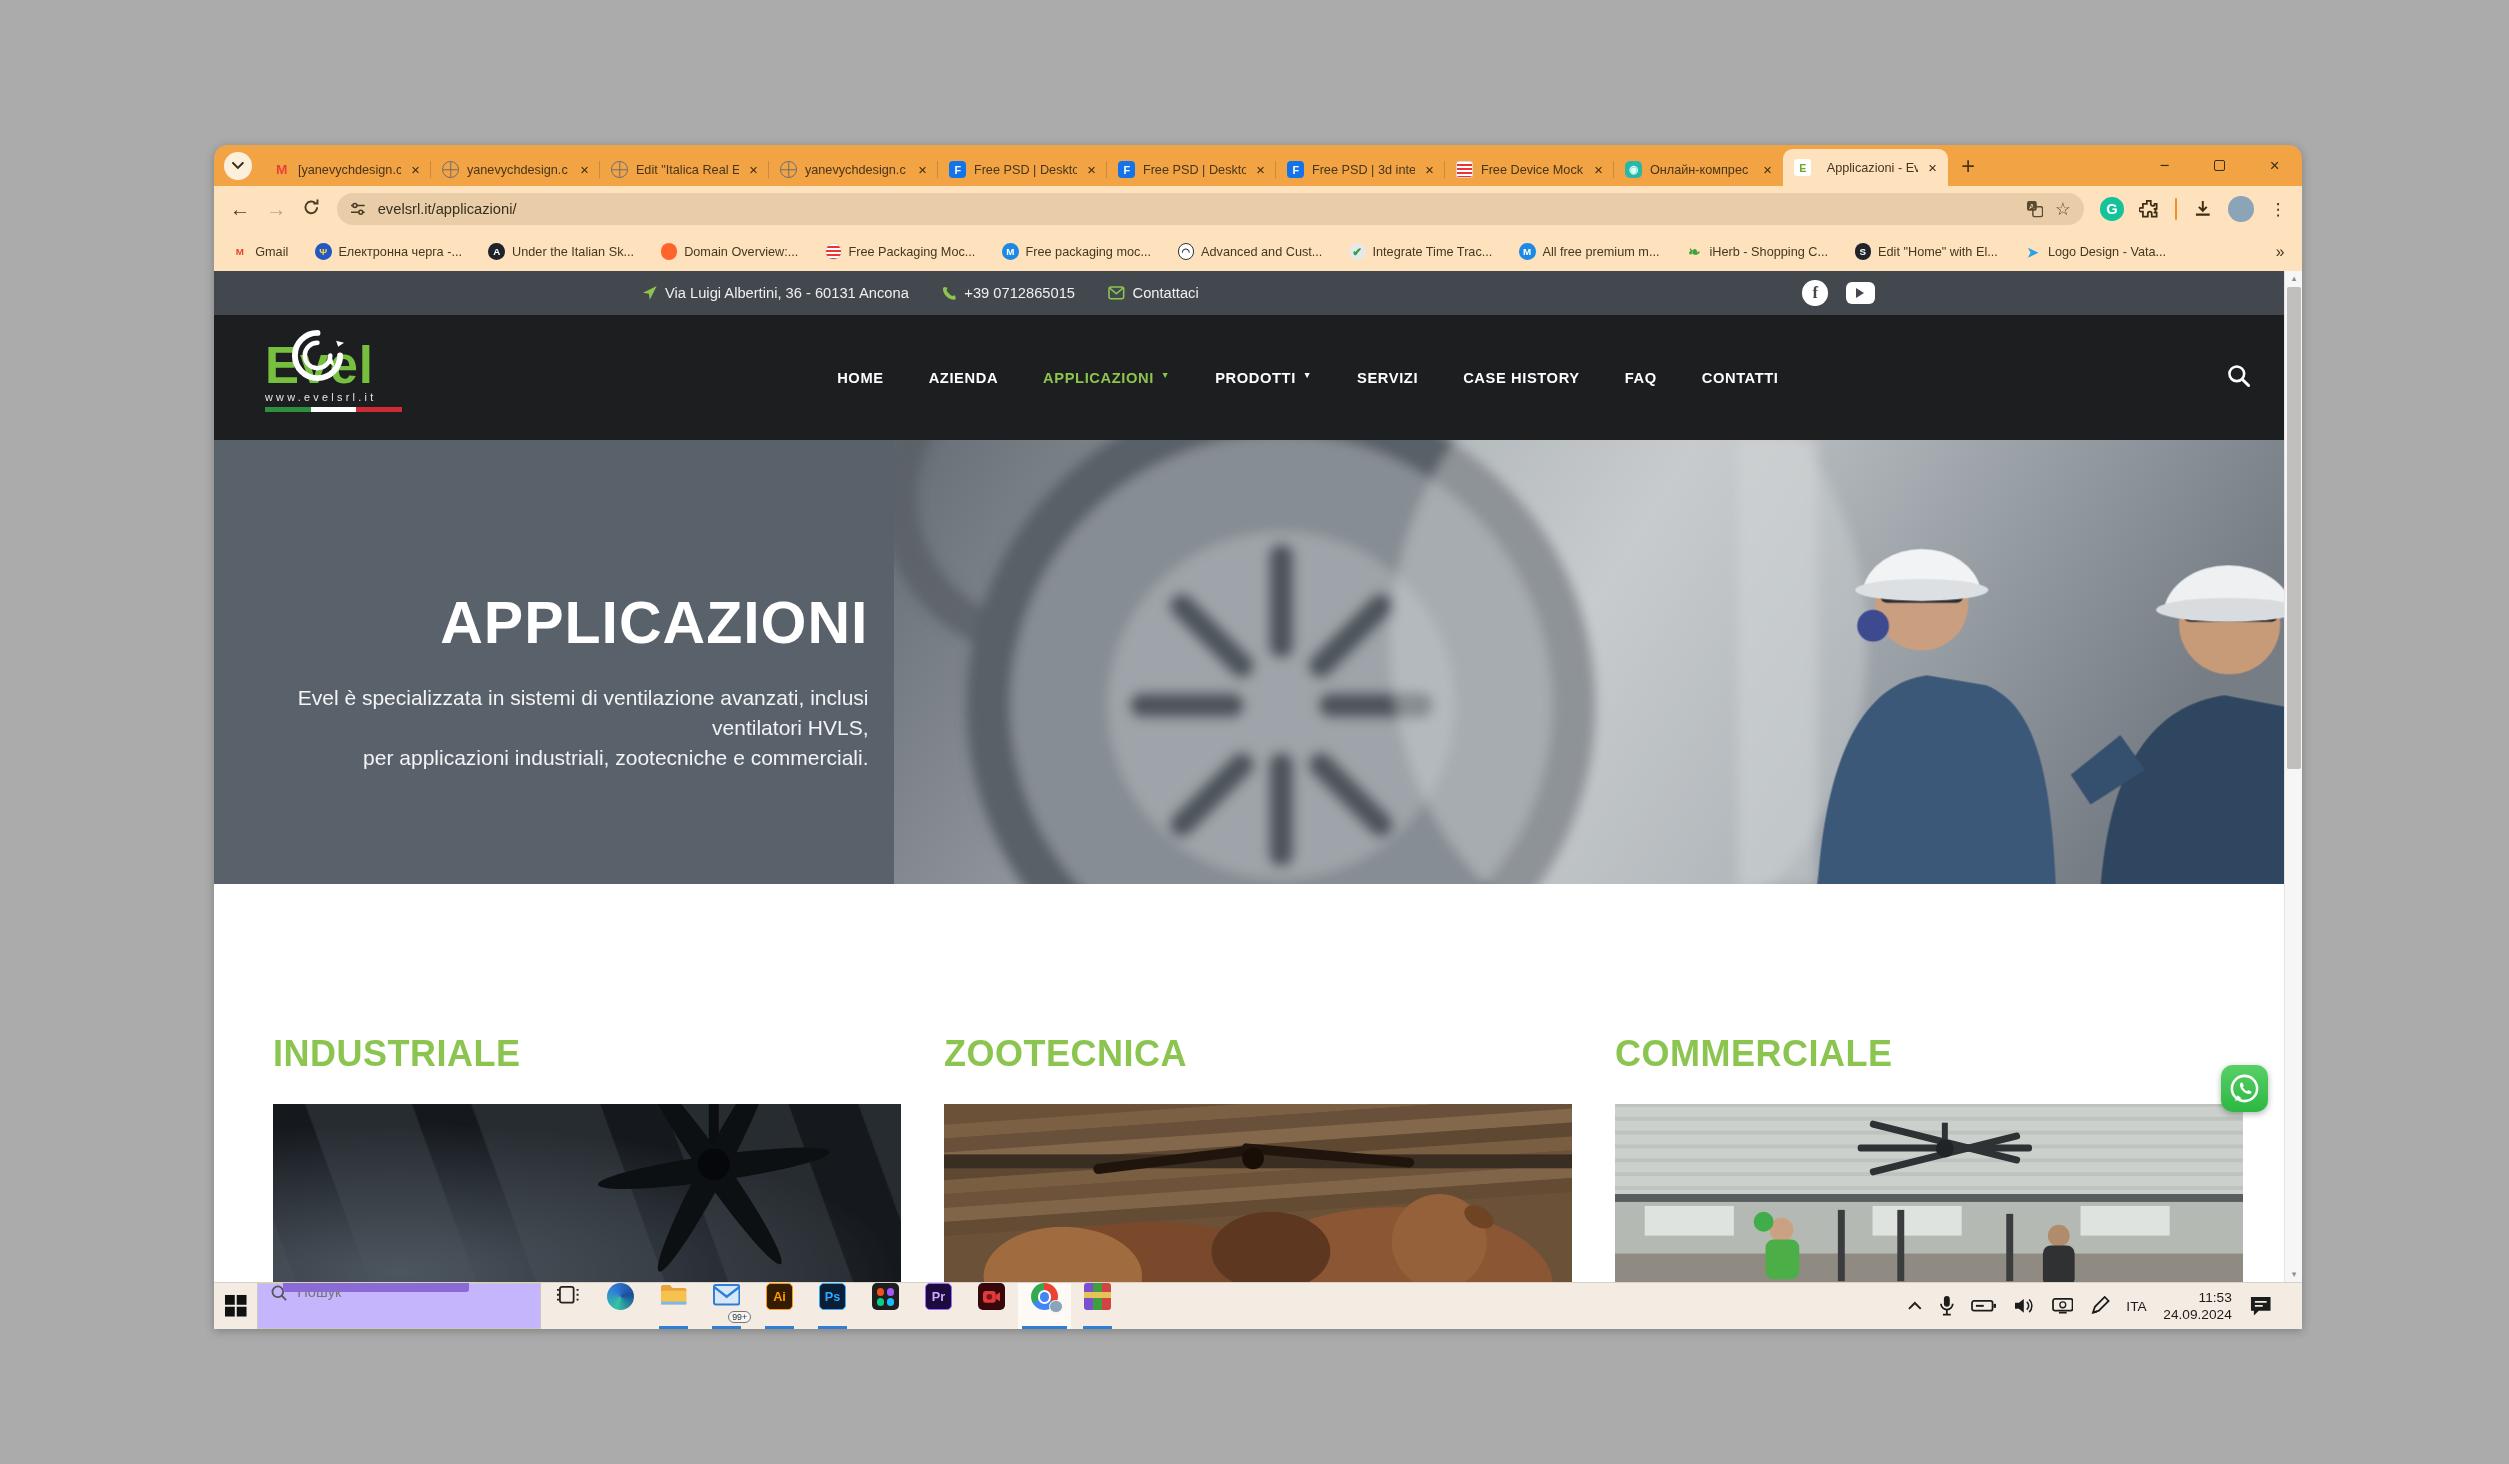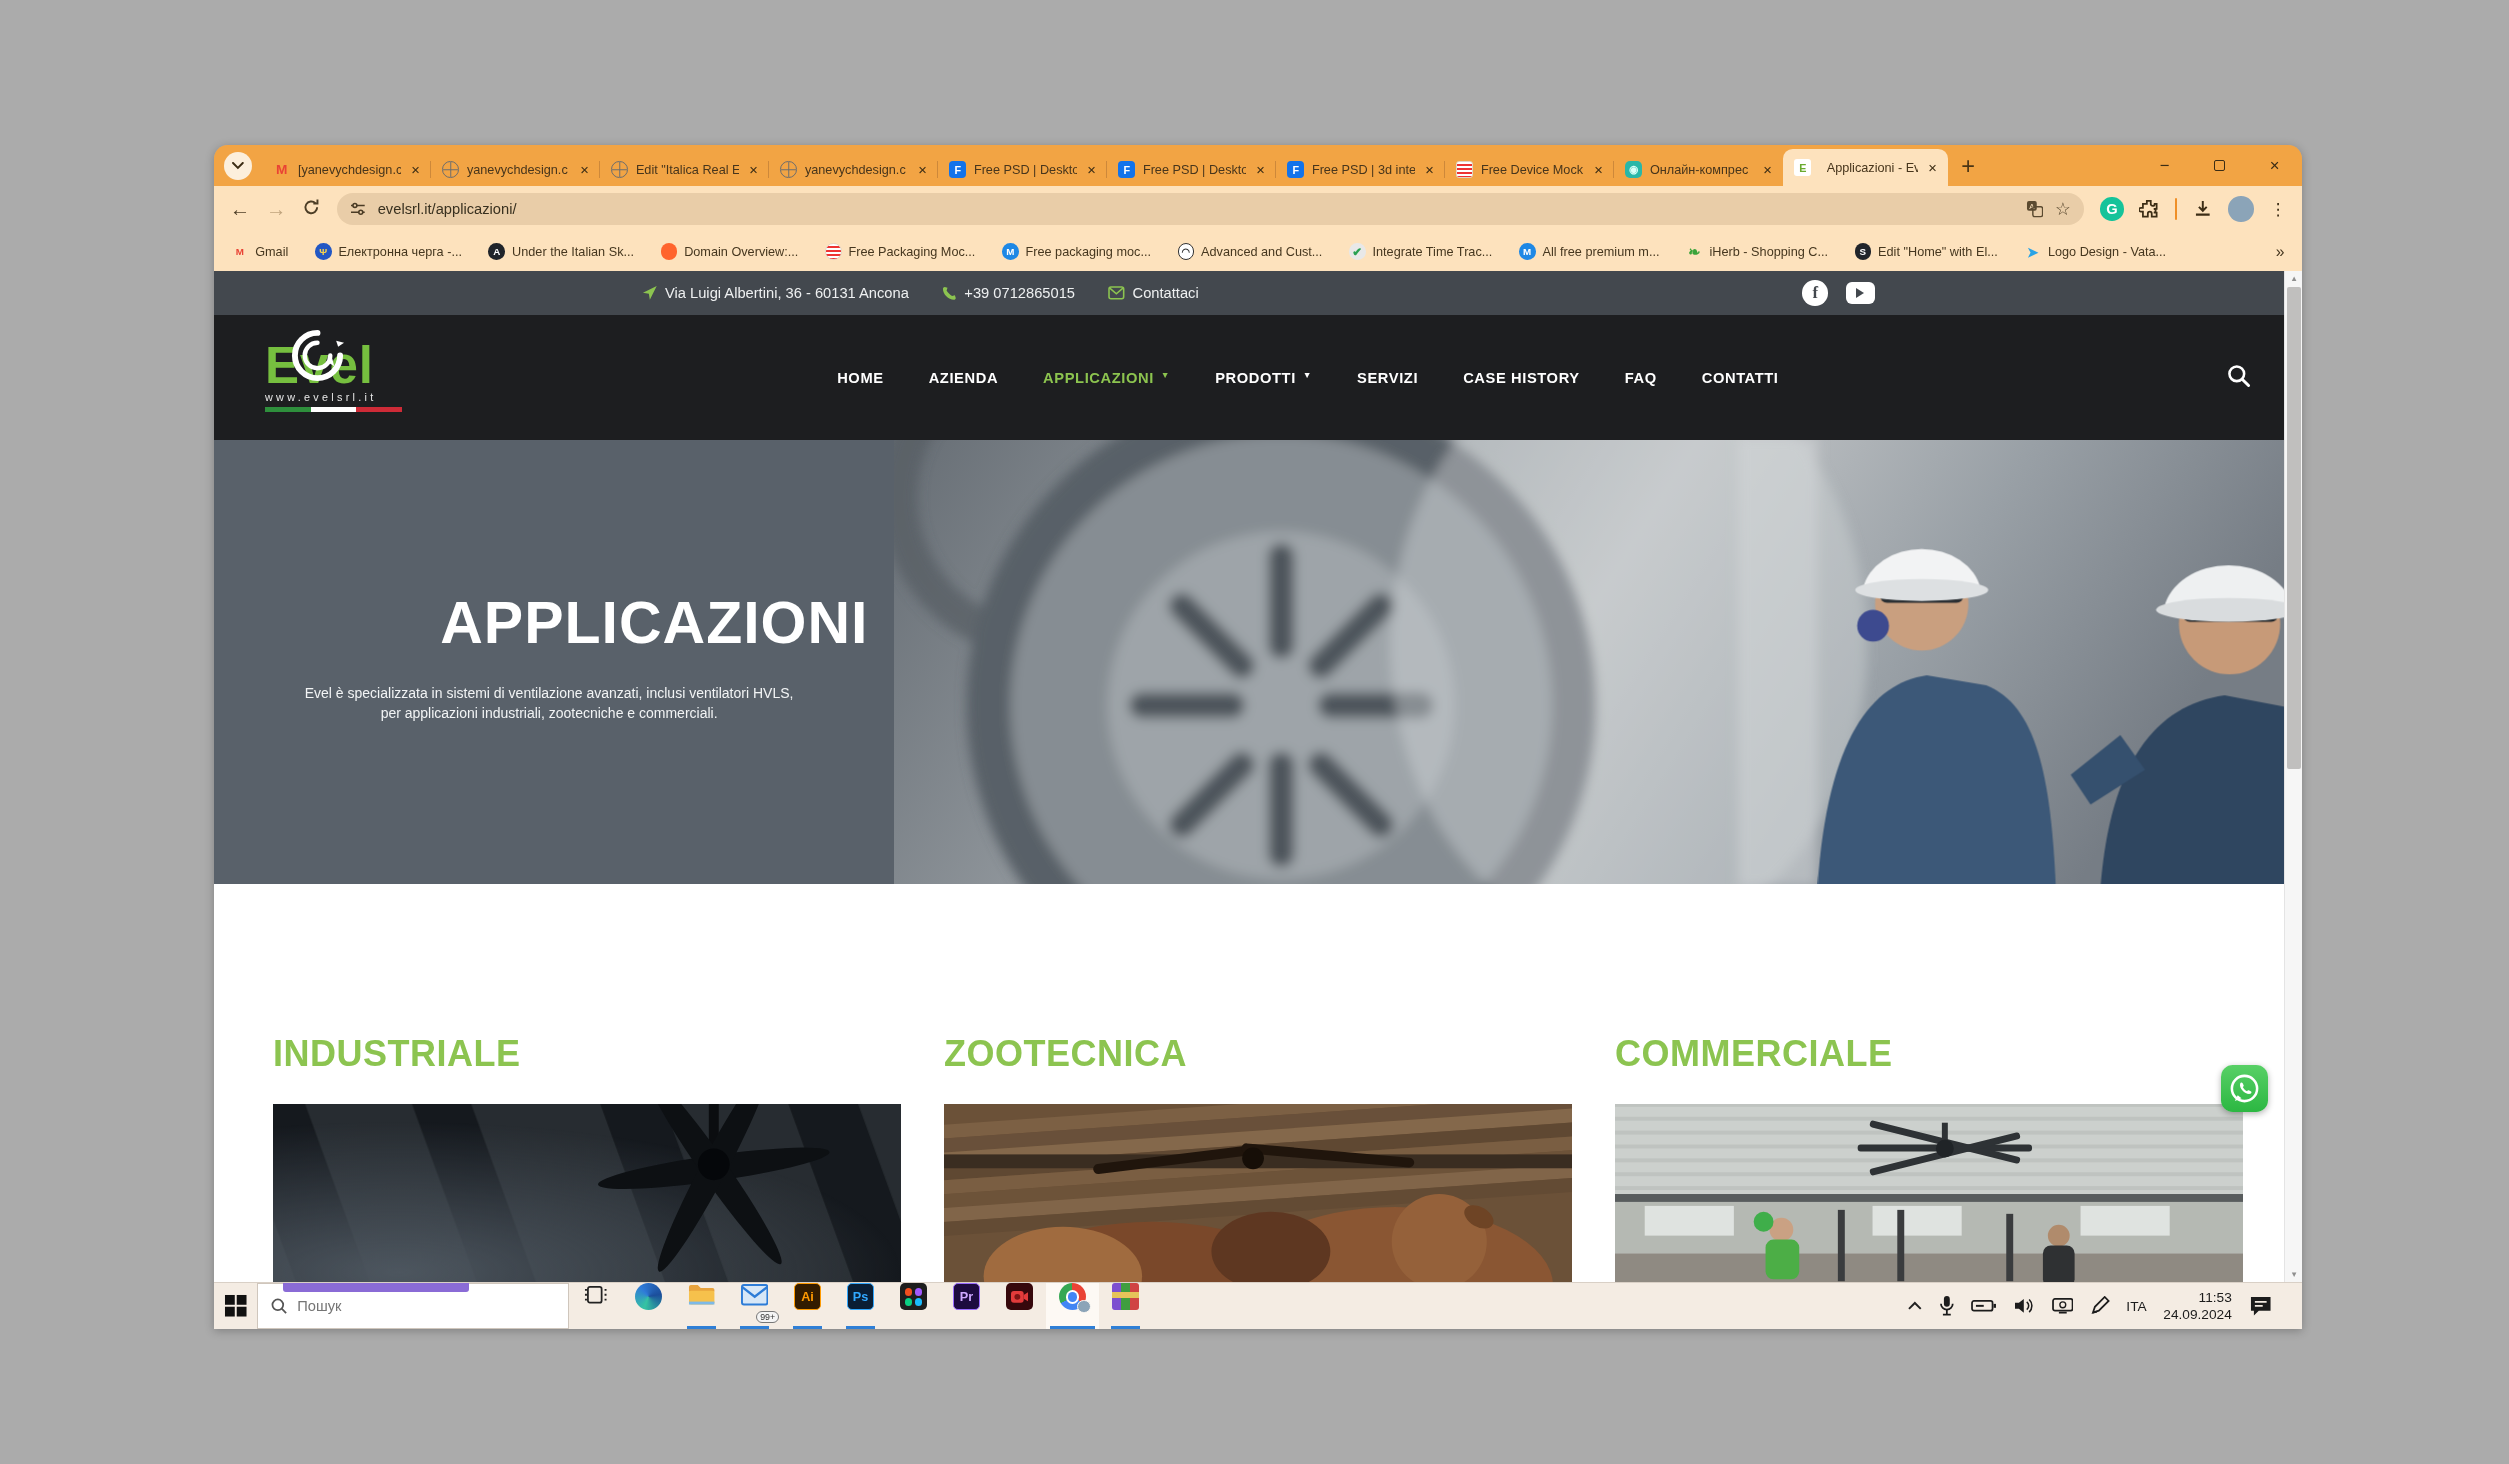--- a/index.html
+++ b/index.html
@@ -78,41 +78,41 @@
   .logo-flag i { flex:1; } .lf-g{background:#2e8f3c;} .lf-w{background:#fff;} .lf-r{background:#ce2b37;}
   .menu { display:flex; gap:45px; margin:0 auto; align-items:center; }
   .menu a { color:#fff; font-size:14.7px; font-weight:bold; letter-spacing:0.6px; text-decoration:none; display:flex; gap:6.9px; cursor:pointer; }
   .menu a.active { color:#8cc44f; }
   .caret { font-size:8.8px; }
   .nav-search { margin-left:11.8px; cursor:pointer; }
 
   .hero { height:444px; display:flex; }
   .hero-left { width:680px; background:#59616a; color:#fff; text-align:right; padding:149px 25.5px 0 15.7px; }
   .hero-title { font-size:59px; font-weight:bold; letter-spacing:1px; }
-  .hero-sub { margin-top:25.5px; font-size:14px; line-height:1.45; color:#f2f4f5;text-align:center; }
+  .hero-sub { margin-top:25.5px; font-size:21px; line-height:1.45; color:#f2f4f5; }
   .hero-photo { flex:1; position:relative; overflow:hidden; }
   .hero-photo svg { display:block; width:100%; height:100%; }
 
   .cols { padding:149px 59px 0; display:grid; grid-template-columns:repeat(3,1fr); gap:43px; }
   .col h2 { color:#8cc450; font-size:36px; font-weight:bold; letter-spacing:0.5px; margin-bottom:29px; }
   .colimg { width:100%; height:186px; overflow:hidden; cursor:pointer; }
   .colimg svg { display:block; width:100%; height:100%; }
 
   .whatsapp { position:absolute; right:34px; top:794px; width:47px; height:47px; border-radius:11.8px; background:linear-gradient(#58d066,#2cb742); display:flex; align-items:center; justify-content:center; cursor:pointer; box-shadow:0 2px 5.9px rgba(0,0,0,.3); }
 
   .scrollbar { position:absolute; top:0; right:0; width:17.6px; height:100%; background:#f6f6f6; border-left:1px solid #e4e4e4; }
   .sb-arrow { width:17.6px; height:15.7px; display:flex; align-items:center; justify-content:center; color:#8f8f8f; font-size:7.8px; cursor:pointer; }
   .sb-arrow.down { position:absolute; bottom:0; }
   .sb-thumb { position:absolute; top:15.7px; left:2px; width:13.7px; height:482px; background:#c0bfbe; border-radius:2px; cursor:pointer; }
 
   
   .taskbar { height:47px; background:#f4ece3; display:flex; align-items:stretch; position:relative; border-top:1px solid #d9d0c6; }
   .purple-strip { position:absolute; left:69px; top:0; width:186px; height:8.8px; background:#8a6bd6; border-radius:0 0 2.9px 2.9px; }
   .startbtn { width:43px; display:flex; align-items:center; justify-content:center; cursor:pointer; }
-  .tsearch { width:312px; background:#ffffff; border:1px solid #cfc6bc; display:flex; align-items:center; gap:9.8px; padding:0 11.8px; }
+  .tsearch { width:284px; background:#c4b5fd; border:1px solid #cfc6bc; display:flex; align-items:flex-start; gap:9.8px; padding:0 11.8px; }
   .tsearch input { border:none; outline:none; font-size:14.7px; color:#444; width:196px; background:transparent; font-family:"Liberation Sans",sans-serif; }
   .tkicon { width:53px; display:flex; align-items:flex-start; justify-content:center; position:relative; cursor:pointer; }
   .tkicon .runline { position:absolute; bottom:0; left:11.8px; right:11.8px; height:2.9px; background:#2f7fd6; }
   .tkicon.activeapp { background:#fdf9f4; }
   .tkicon.activeapp .runline { left:3.9px; right:3.9px; }
   .appsq { width:27.4px; height:27.4px; border-radius:4.9px; display:flex; align-items:center; justify-content:center; font-weight:bold; font-size:12.7px; }
   .ai { background:#331c00; color:#ff9a00; border:1.5px solid #ff9a00; }
   .ps { background:#0a1e35; color:#31a8ff; border:1.5px solid #31a8ff; }
   .pr { background:#1d0b3f; color:#cfa8ff; border:1.5px solid #9a6bff; }
   .figma { background:#1e1e1e; position:relative; }

